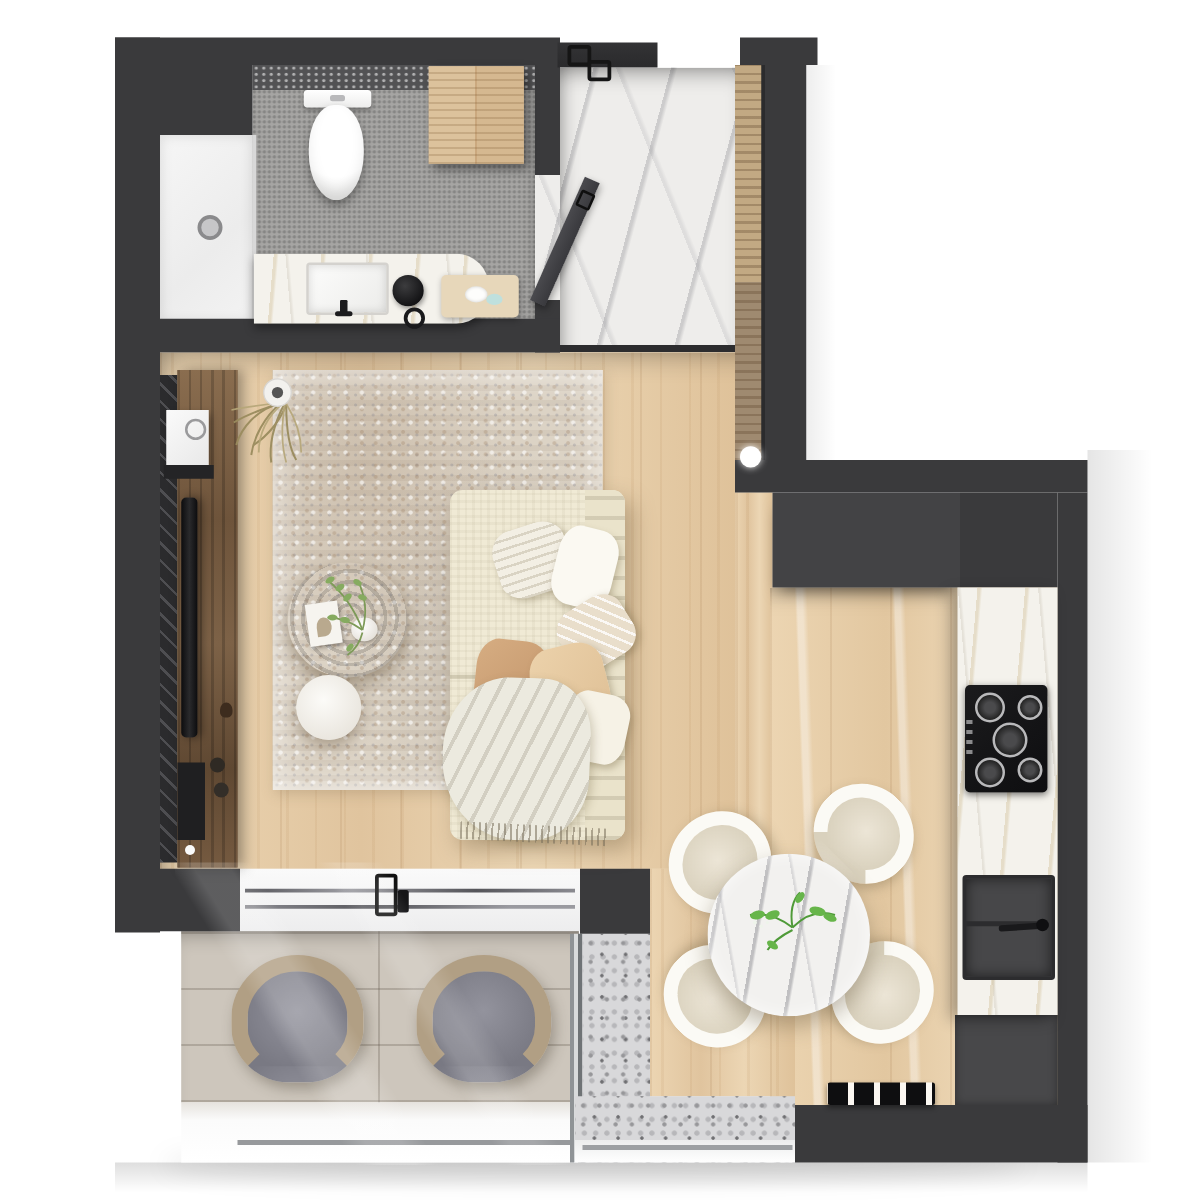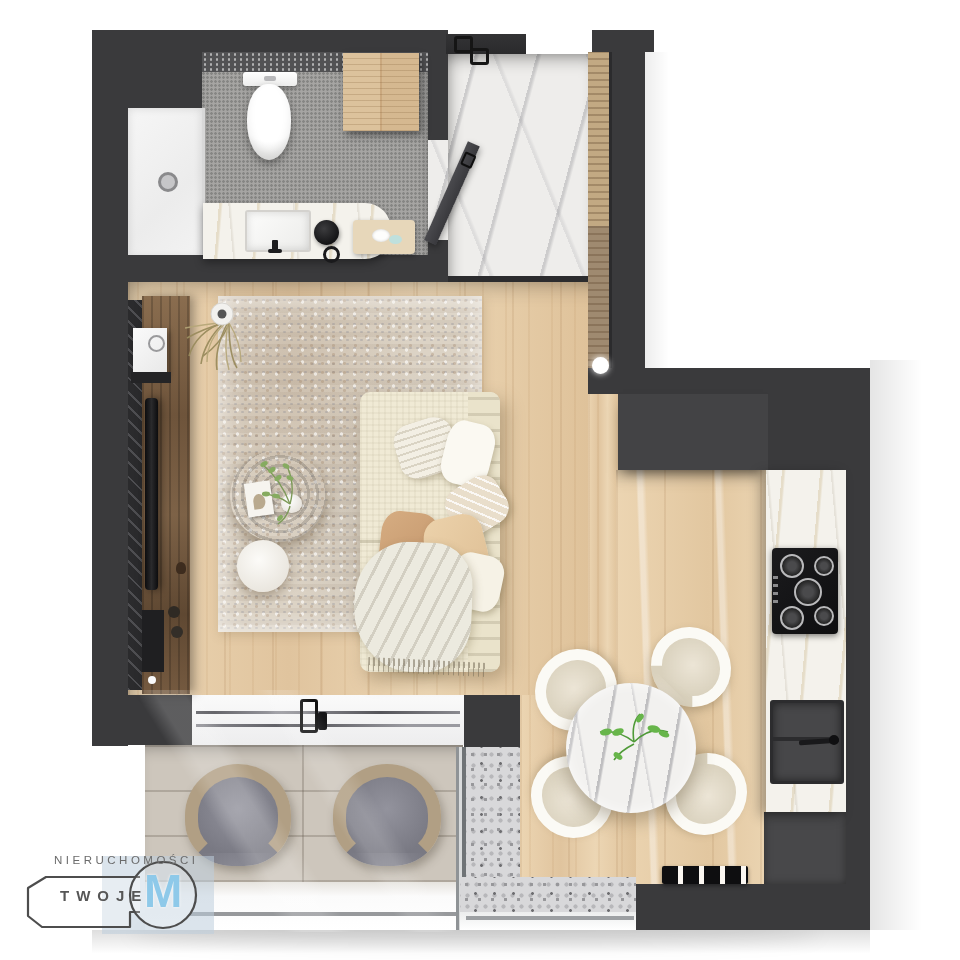--- a/index.html
+++ b/index.html
@@ -257,24 +257,14 @@
     <div class="abs" style="left:0;top:34px;width:62px;height:4px;background:#2c2c2e;"></div>
     <div class="abs" style="left:26px;top:36px;width:40px;height:5px;background:#19191b;border-radius:2px;transform:rotate(-4deg);"></div>
     <div class="abs" style="left:56px;top:32px;width:10px;height:10px;border-radius:50%;background:#0f0f11;"></div>
   </div>
   <div class="abs" style="left:662px;top:866px;width:86px;height:18px;background:repeating-linear-gradient(90deg,#0e0e10 0 16px, rgba(255,255,255,.85) 16px 21px);border-radius:2px;box-shadow:0 2px 4px rgba(0,0,0,.4);"></div>
 
   <div class="abs bchair" style="left:185px;top:764px;width:80px;height:76px;"></div>
   <div class="abs bchair" style="left:333px;top:764px;width:82px;height:76px;"></div>
   <div class="abs" style="left:140px;top:690px;width:330px;height:242px;pointer-events:none;background:linear-gradient(58deg, transparent 30%, rgba(255,255,255,.18) 34%, rgba(255,255,255,.18) 40%, transparent 44%, transparent 55%, rgba(255,255,255,.14) 58%, rgba(255,255,255,.14) 62%, transparent 66%);"></div>
 
-  <div class="abs" style="left:12px;top:848px;width:220px;height:96px;">
-    <div class="abs" style="left:90px;top:8px;width:112px;height:78px;background:rgba(190,205,220,.55);"></div>
-    <svg class="abs" style="left:0;top:0;" width="220" height="96" viewBox="0 0 220 96">
-      <path d="M128 29 L34 29 L16 40 L16 68 L30 79 L118 79 L118 64 L128 64" fill="rgba(255,255,255,0.35)" stroke="#4d4d4d" stroke-width="2.2" stroke-linejoin="round"></path>
-      <circle cx="151" cy="47" r="33" fill="rgba(255,255,255,0.25)" stroke="#4d4d4d" stroke-width="2.2"></circle>
-    </svg>
-    <div class="abs logo-txt" style="left:42px;top:6px;white-space:nowrap;">NIERUCHOMOŚCI</div>
-    <div class="abs brand-txt" style="left:48px;top:39px;white-space:nowrap;">TWOJE</div>
-    <div class="abs mono-txt" style="left:132px;top:16px;">M</div>
-  </div>
 
 </div>
 
 </body></html>

